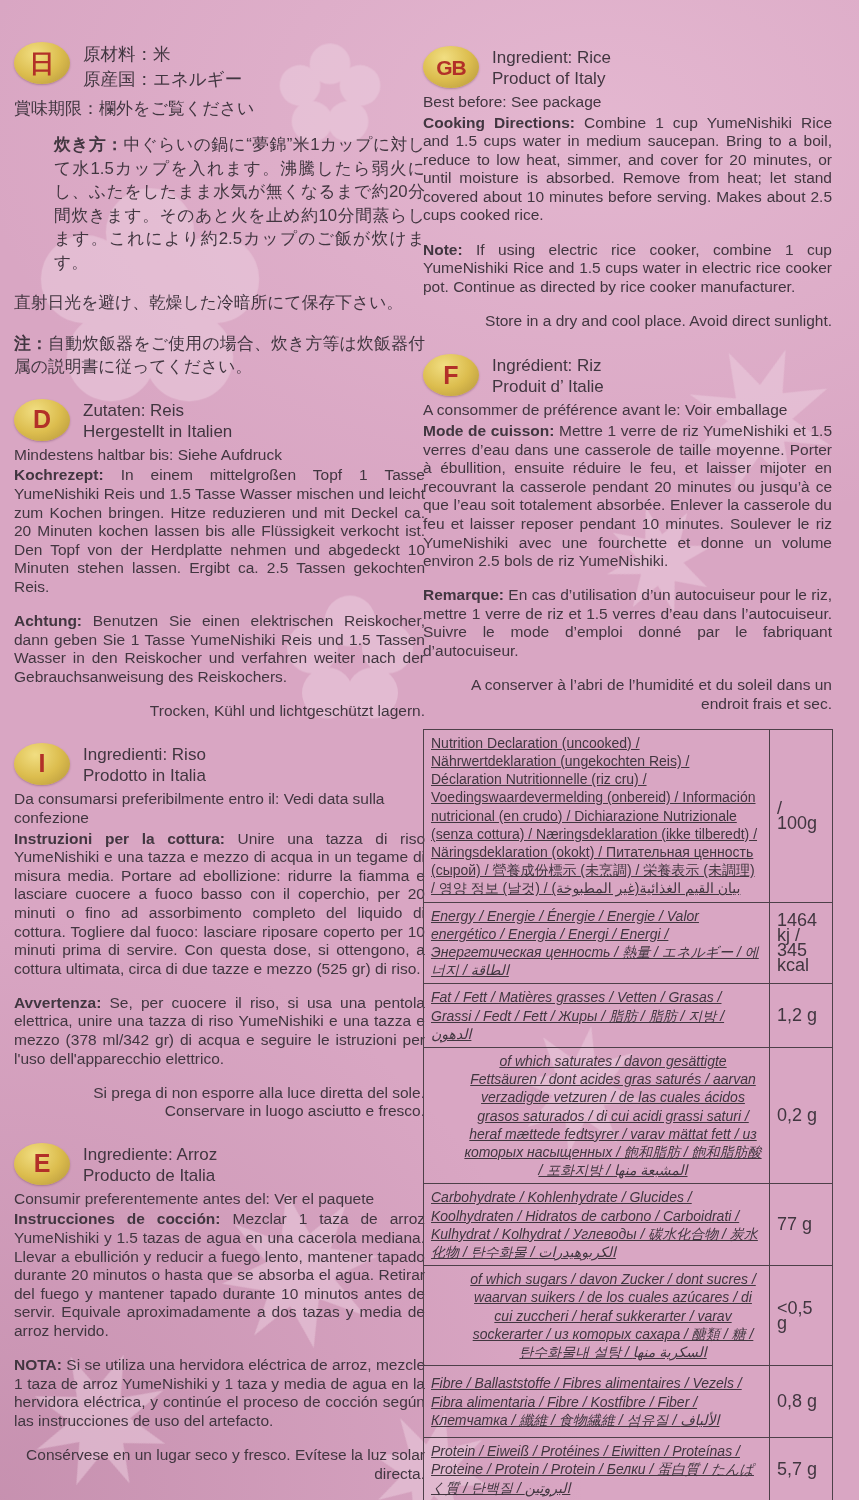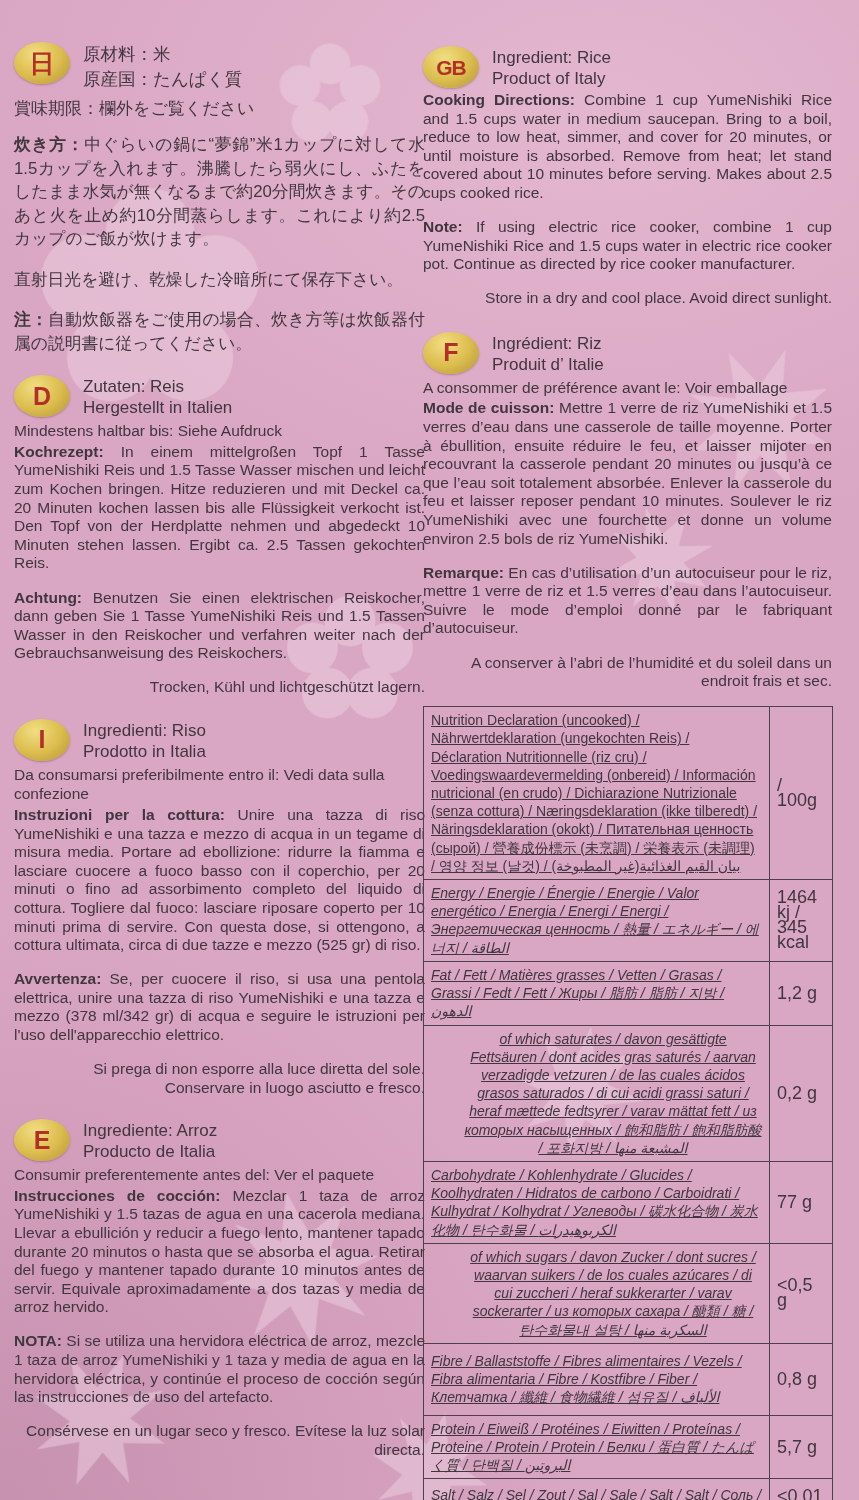--- a/index.html
+++ b/index.html
@@ -89,25 +89,25 @@
   </g>
 </svg>
 
 <div class="col col-left">
 
   <div class="jp">
     <div class="sec-head" style="margin-top:42px;">
       <div class="badge">日</div>
       <div class="head-lines">
         <div>原材料：米</div>
-        <div>原産国：たんぱく質</div>
+        <div>原産国：エネルギー</div>
       </div>
     </div>
     <div class="jp-best">賞味期限：欄外をご覧ください</div>
-    <p class="para" style="margin-top:12px;"><b class="lead">炊き方：</b><span>中ぐらいの鍋に“夢錦”米1カップに対して水1.5カップを入れます。沸騰したら弱火にし、ふたをしたまま水気が無くなるまで約20分間炊きます。そのあと火を止め約10分間蒸らします。これにより約2.5カップのご飯が炊けます。</span></p>
+    <p class="para" style="margin-top:12px;margin-left:40px;"><b class="lead">炊き方：</b><span>中ぐらいの鍋に“夢錦”米1カップに対して水1.5カップを入れます。沸騰したら弱火にし、ふたをしたまま水気が無くなるまで約20分間炊きます。そのあと火を止め約10分間蒸らします。これにより約2.5カップのご飯が炊けます。</span></p>
     <p class="para store">直射日光を避け、乾燥した冷暗所にて保存下さい。</p>
     <p class="para"><b class="lead">注：</b><span>自動炊飯器をご使用の場合、炊き方等は炊飯器付属の説明書に従ってください。</span></p>
   </div>
 
   <div>
     <div class="sec-head" style="margin-top:20px;">
       <div class="badge">D</div>
       <div class="head-lines">
         <div>Zutaten: Reis</div>
         <div>Hergestellt in Italien</div>
@@ -152,20 +152,21 @@
 <div class="col col-right">
 
   <div>
     <div class="sec-head" style="margin-top:46px;">
       <div class="badge small-text">GB</div>
       <div class="head-lines">
         <div>Ingredient: Rice</div>
         <div>Product of Italy</div>
       </div>
     </div>
+    <div class="best">Best before: See package</div>
     <p class="para"><b class="lead">Cooking Directions:</b> <span>Combine 1 cup YumeNishiki Rice and 1.5 cups water in medium saucepan. Bring to a boil, reduce to low heat, simmer, and cover for 20 minutes, or until moisture is absorbed. Remove from heat; let stand covered about 10 minutes before serving. Makes about 2.5 cups cooked rice.</span></p>
     <p class="para"><b class="lead">Note:</b> <span>If using electric rice cooker, combine 1 cup YumeNishiki Rice and 1.5 cups water in electric rice cooker pot. Continue as directed by rice cooker manufacturer.</span></p>
     <p class="para store loose">Store in a dry and cool place. Avoid direct sunlight.</p>
   </div>
 
   <div>
     <div class="sec-head" style="margin-top:24px;">
       <div class="badge">F</div>
       <div class="head-lines">
         <div>Ingrédient: Riz</div>

